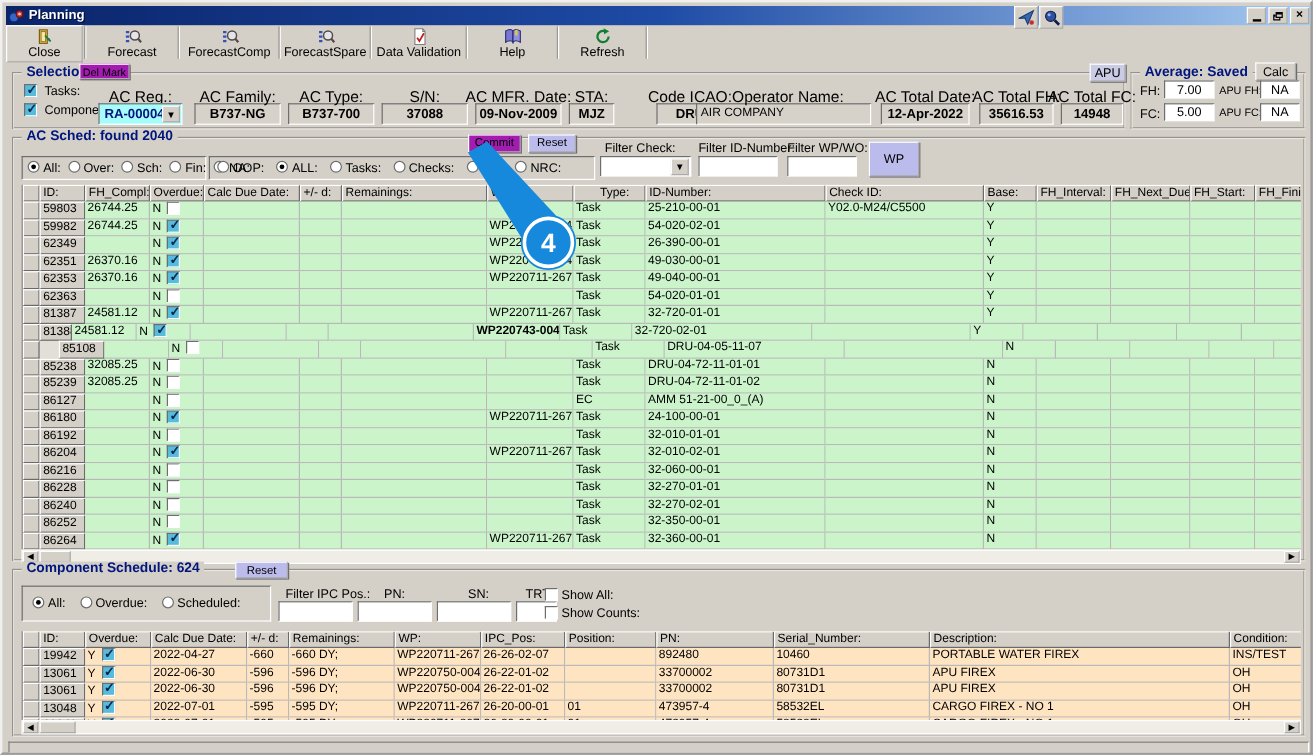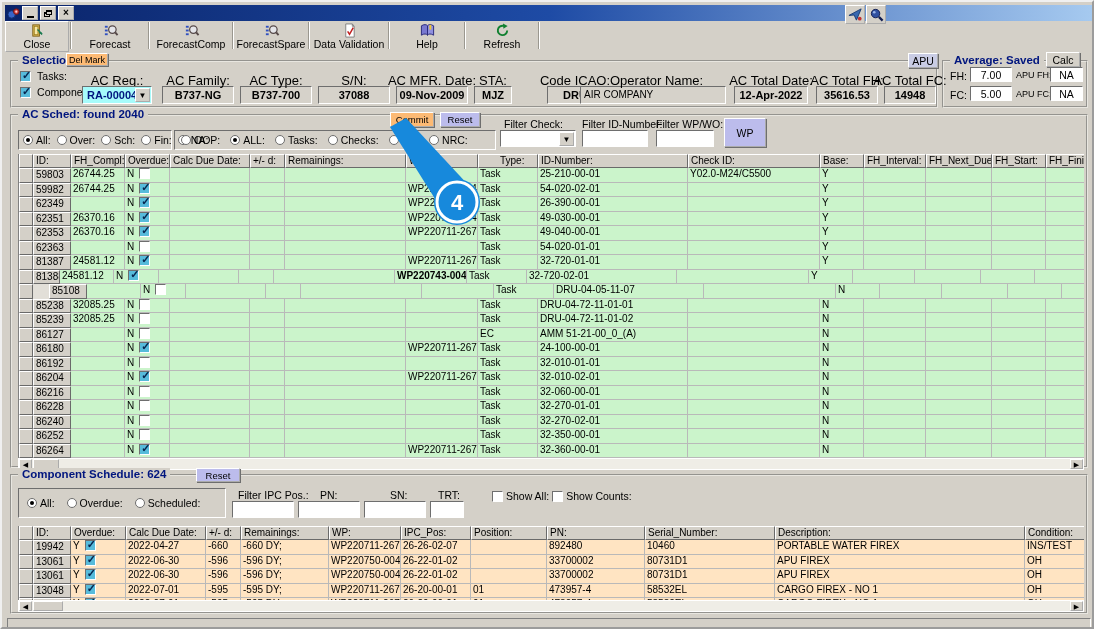--- a/index.html
+++ b/index.html
@@ -40,21 +40,21 @@
     text-align:center; line-height:14px; font-size:11px; }
 
   
   .group { position:absolute; border:2px groove #e8e6e0; }
   .gtitle { position:absolute; top:-8px; left:6px; background:#D4D0C8; padding:0 4px;
     color:#00157E; font-weight:bold; font-size:11.5px; white-space:nowrap; }
 
   
   .btn { position:absolute; border:1px outset #fff; background:#D4D0C8; font-size:10.5px;
     text-align:center; box-shadow:1px 1px 0 #6e6e6e; }
-  .btn.pink { background:#fdba74; }
+  .btn.pink { background:#a21caf; }
   .btn.lav  { background:#BCBCEC; }
   .cbx { display:inline-block; width:11px; height:11px; background:#fff;
     border:1px solid; border-color:#6e6e6e #fff #fff #6e6e6e; vertical-align:-2px; position:relative; }
   .cbx.on { background:#57BBDB; }
   .cbx.on::after { content:"\2713"; position:absolute; left:1px; top:-3px; font-size:11px;
     font-weight:bold; color:#06264F; }
   .radio { display:inline-block; width:10px; height:10px; border-radius:50%; background:#fff;
     border:1px solid #6e6e6e; vertical-align:-1px; position:relative; }
   .radio.sel::after { content:""; position:absolute; left:2px; top:2px; width:4px; height:4px;
     border-radius:50%; background:#000; }
@@ -113,20 +113,21 @@
 <body>
 
 <div class="window">
 
   <div class="titlebar">
     <svg class="appicon" viewBox="0 0 14 14">
       <circle cx="5" cy="8" r="4" fill="#3864C8" stroke="#10306e"></circle>
       <circle cx="10" cy="5" r="3" fill="#C84040" stroke="#6e1010"></circle>
       <circle cx="10" cy="5" r="1.2" fill="#ffd0d0"></circle>
     </svg>
+    <span class="ttext">Planning</span>
     <div class="wbtn">
         <span class="minbar"></span>
       </div>
     <div class="wbtn">
         <span class="rsq">
           <i class="b"></i>
           <i class="f"></i>
         </span>
       </div>
     <div class="wbtn">×</div>
@@ -731,21 +732,21 @@
 
     <span class="flabel-top" style="left:226px; top:13px;">Filter IPC Pos.:</span>
     <span class="flabel-top" style="left:308px; top:13px;">PN:</span>
     <span class="flabel-top" style="left:378px; top:13px;">SN:</span>
     <span class="flabel-top" style="left:426px; top:13px;">TRT:</span>
     <div class="whitebox" style="left:220px; top:25px; width:62px; height:17px;"></div>
     <div class="whitebox" style="left:286px; top:25px; width:62px; height:17px;"></div>
     <div class="whitebox" style="left:352px; top:25px; width:62px; height:17px;"></div>
     <div class="whitebox" style="left:418px; top:25px; width:34px; height:17px;"></div>
 
-    <div style="position:absolute; left:480px; top:14px; display:flex; flex-direction:row; gap:3px;">
+    <div style="position:absolute; left:442px; top:14px; display:flex; flex-direction:column; gap:3px;">
         <span class="citem"><span class="cbx"></span><span class="clabel">Show All:</span></span>
         <span class="citem"><span class="cbx"></span><span class="clabel">Show Counts:</span></span>
       </div>
 
     <div class="grid comp" style="left:6px; top:50px; width:1066px; height:76px;">
         <div class="g-hrow">
           <div class="g-hcell" style="width: 14px;"></div>
           <div class="g-hcell" style="width: 38px;">ID:</div>
           <div class="g-hcell" style="width: 55px;">Overdue:</div>
           <div class="g-hcell" style="width: 80px;">Calc Due Date:</div>

